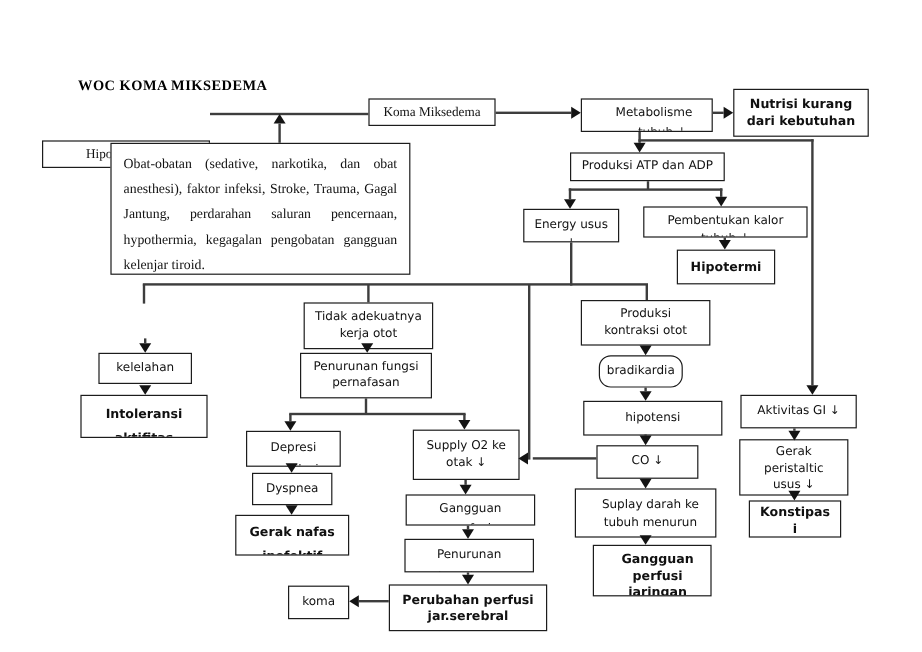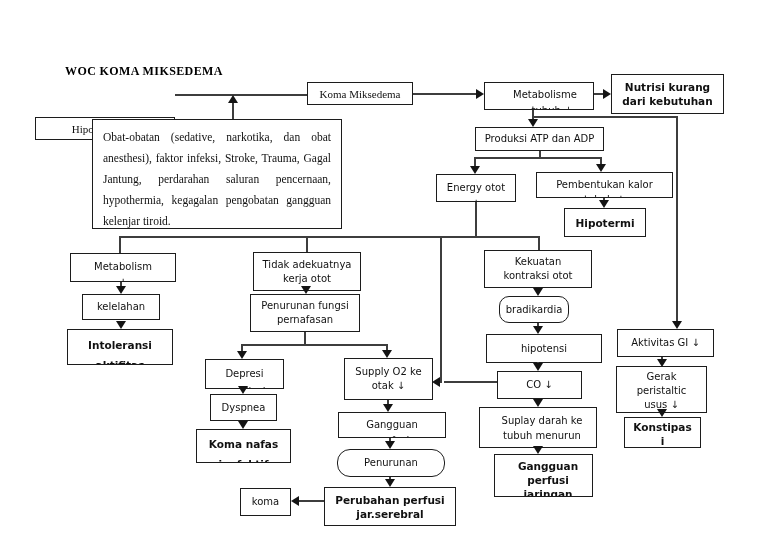--- a/index.html
+++ b/index.html
@@ -50,37 +50,33 @@
 
   <div class="node serif just" style="left:92px;top:119px;width:250px;height:110px;font-size:11.5px;line-height:21px;padding:7px 10px;">
     <span style="display:inline;">Obat-obatan (sedative, narkotika, dan obat anesthesi), faktor infeksi, Stroke, Trauma, Gagal Jantung, perdarahan saluran pencernaan, hypothermia, kegagalan pengobatan gangguan kelenjar tiroid.</span>
   </div>
 
   <div class="node flex" style="left:475px;top:127px;width:129px;height:24px;">
     <span>Produksi ATP dan ADP</span>
   </div>
 
   <div class="node" style="left:436px;top:174px;width:80px;height:28px;padding-top:5px;line-height:16px;">
-    <span>Energy otot</span>
+    <span>Energy usus</span>
     <span>↓</span>
   </div>
 
   <div class="node" style="left:536px;top:172px;width:137px;height:26px;padding-top:4px;line-height:15px;">
     <span>Pembentukan kalor</span>
     <span>tubuh ↓</span>
   </div>
 
   <div class="node bold flex" style="left:564px;top:208px;width:82px;height:29px;font-size:10.5px;">
     <span>Hipotermi</span>
   </div>
 
-  <div class="node" style="left:70px;top:253px;width:106px;height:29px;padding-top:5px;line-height:16px;">
-    <span>Metabolism</span>
-    <span>↓</span>
-  </div>
 
   <div class="node flex" style="left:82px;top:294px;width:78px;height:26px;">
     <span>kelelahan</span>
   </div>
 
   <div class="node bold" style="left:67px;top:329px;width:106px;height:36px;padding-top:5px;line-height:20px;font-size:10.5px;">
     <span>Intoleransi</span>
     <span>aktifitas</span>
   </div>
 
@@ -97,50 +93,50 @@
   <div class="node" style="left:205px;top:359px;width:79px;height:30px;padding-top:5px;line-height:18px;">
     <span>Depresi</span>
     <span>ventilasi</span>
   </div>
 
   <div class="node flex" style="left:210px;top:394px;width:67px;height:27px;">
     <span>Dyspnea</span>
   </div>
 
   <div class="node bold" style="left:196px;top:429px;width:95px;height:34px;padding-top:4px;line-height:20px;font-size:10.5px;">
-    <span>Koma nafas</span>
+    <span>Gerak nafas</span>
     <span>inefektif</span>
   </div>
 
   <div class="node flex" style="left:344px;top:358px;width:89px;height:42px;">
     <span>Supply O2 ke</span>
     <span>otak ↓</span>
   </div>
 
   <div class="node" style="left:338px;top:412px;width:108px;height:26px;padding-top:4px;line-height:16px;">
     <span>Gangguan</span>
     <span>perfusi</span>
   </div>
 
-  <div class="node" style="left:337px;top:449px;width:108px;height:28px;padding-top:4px;line-height:18px;border-radius:13px;">
+  <div class="node" style="left:337px;top:449px;width:108px;height:28px;padding-top:4px;line-height:18px;">
     <span>Penurunan</span>
     <span>kesadaran</span>
   </div>
 
   <div class="node bold flex" style="left:324px;top:487px;width:132px;height:39px;font-size:10.5px;">
     <span>Perubahan perfusi</span>
     <span>jar.serebral</span>
   </div>
 
   <div class="node flex" style="left:240px;top:488px;width:51px;height:28px;">
     <span>koma</span>
   </div>
 
   <div class="node flex" style="left:484px;top:250px;width:108px;height:38px;">
-    <span>Kekuatan</span>
+    <span>Produksi</span>
     <span>kontraksi otot</span>
   </div>
 
   <div class="node flex" style="left:499px;top:296px;width:70px;height:27px;border-radius:10px;">
     <span>bradikardia</span>
   </div>
 
   <div class="node flex" style="left:486px;top:334px;width:116px;height:29px;">
     <span>hipotensi</span>
   </div>

